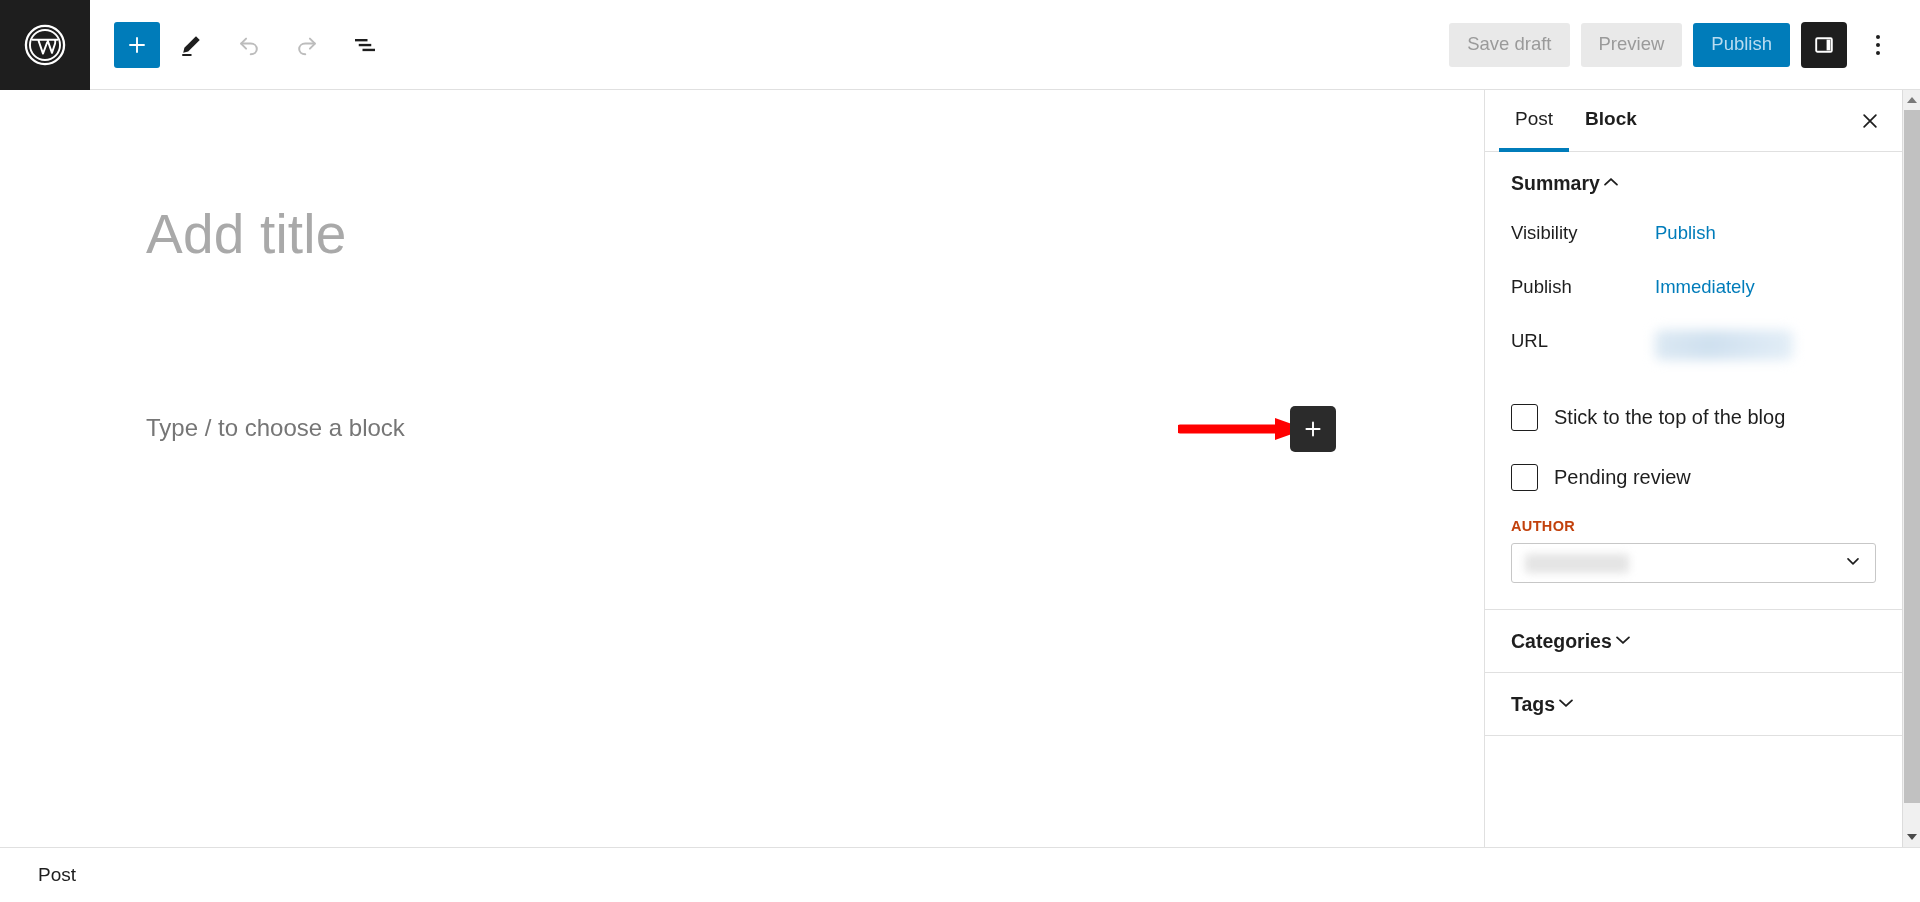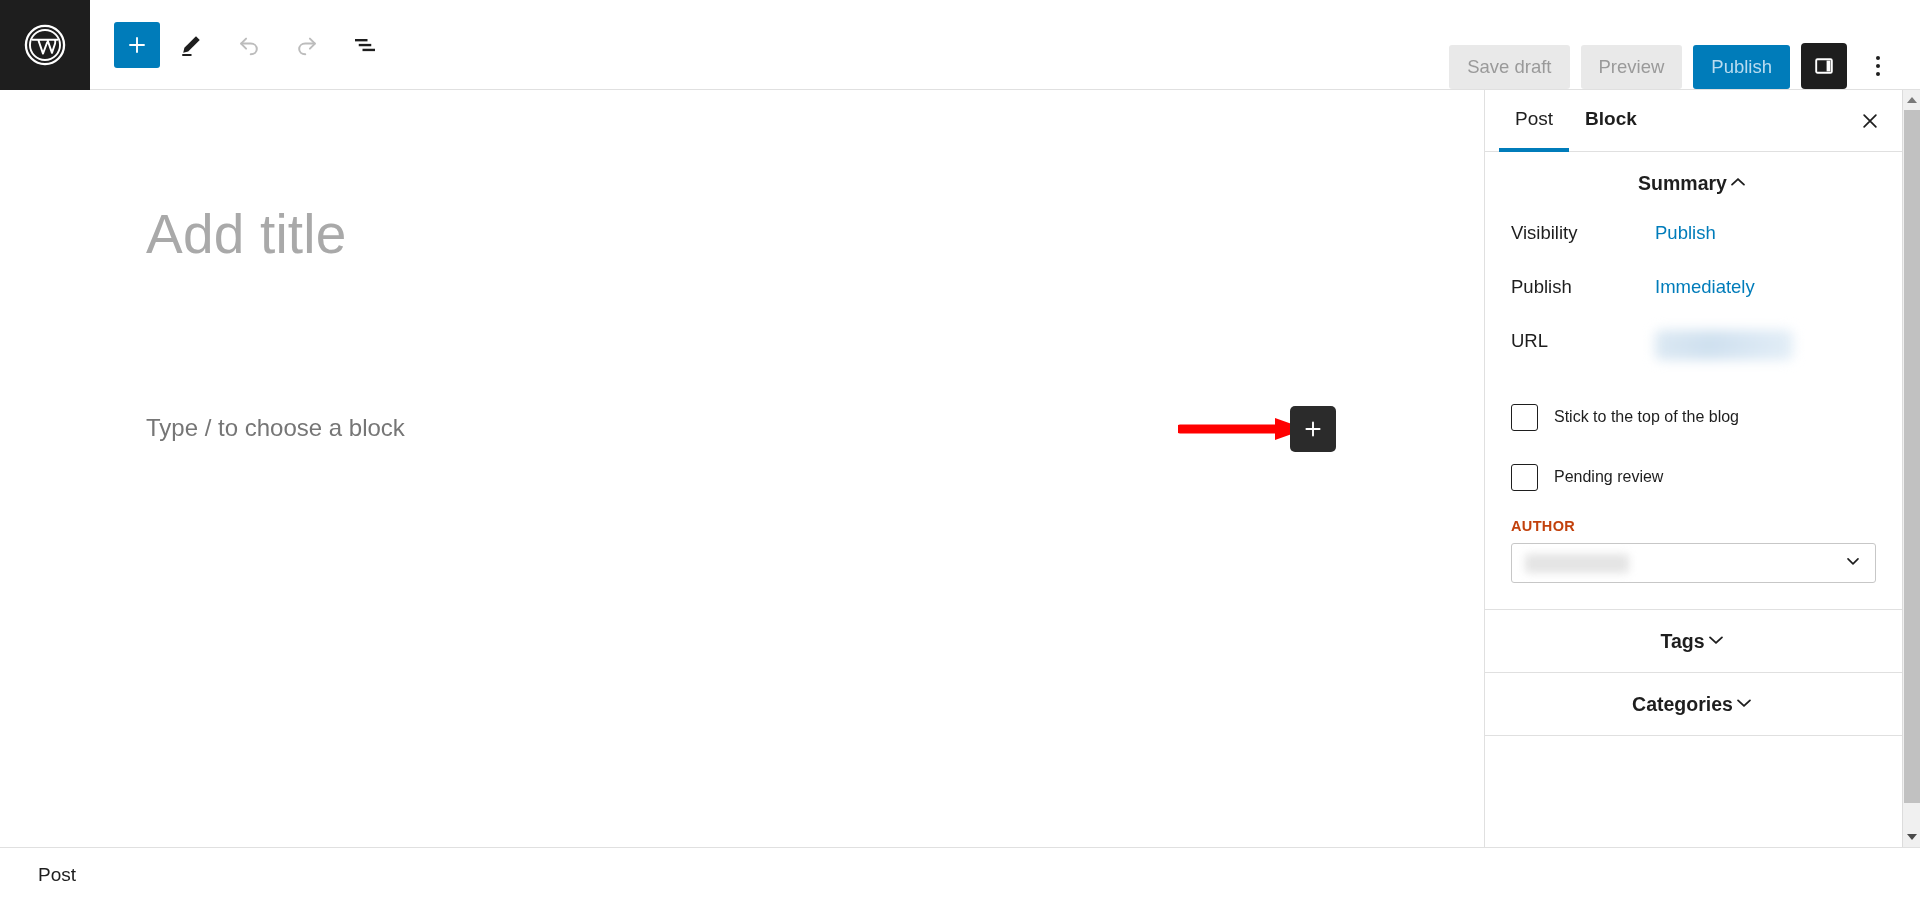--- a/index.html
+++ b/index.html
@@ -40,21 +40,21 @@
   .tool-btn.primary-add {
     background: #007cba; border-radius: 3px;
     width: 46px; height: 46px;
   }
   .tool-btn.primary-add svg { stroke: #ffffff; }
   .tool-btn svg { display: block; }
 
   .header-spacer { flex: 1 1 auto; }
 
   .header-right {
-    display: flex; align-items: flex-end;
+    display: flex; align-items: center;
     gap: 11px; padding-right: 22px;
   }
   .btn-pill {
     height: 44px; padding: 0 18px;
     display: inline-flex; align-items: center; justify-content: center;
     border: none; border-radius: 3px;
     font-size: 18.5px; line-height: 1;
     cursor: pointer; white-space: nowrap;
     font-family: "Liberation Sans", sans-serif;
   }
@@ -134,21 +134,21 @@
   .sb-close {
     width: 48px; display: flex; align-items: center; justify-content: center;
     background: transparent; border: none; cursor: pointer;
   }
 
   .sidebar-scroll { flex: 1 1 auto; overflow: hidden; }
 
   .panel { border-bottom: 1px solid #e0e0e0; }
   .panel-header {
     height: 62px; padding: 0 26px;
-    display: flex; align-items: center; justify-content: center;
+    display: flex; align-items: center; justify-content: flex-start;
     cursor: pointer; background: transparent; border: none; width: 100%;
     font-family: "Liberation Sans", sans-serif;
   }
   .panel-title { font-size: 19.5px; font-weight: 700; color: #1e1e1e; }
   .panel-body { padding: 8px 26px 26px 26px; }
 
   .summary-row {
     display: flex; align-items: flex-start;
     min-height: 54px;
   }
@@ -169,21 +169,21 @@
 
   .checkbox-row {
     display: flex; align-items: center;
     gap: 16px; min-height: 54px; margin-top: 6px;
   }
   .cb-box {
     width: 27px; height: 27px; flex: 0 0 27px;
     border: 1.5px solid #1e1e1e; border-radius: 3px;
     background: #ffffff; cursor: pointer;
   }
-  .cb-label { font-size: 16px; color: #1e1e1e; }
+  .cb-label { font-size: 20px; color: #1e1e1e; }
 
   .field-label {
     font-size: 14.5px; font-weight: 700; color: #c2410c;
     letter-spacing: 0.35px; text-transform: uppercase;
     margin-top: 14px; margin-bottom: 9px;
   }
   .select-control {
     height: 40px; width: 100%;
     border: 1px solid #c7c7c7; border-radius: 3px;
     background: #ffffff;
@@ -383,32 +383,32 @@
                 <svg width="20" height="20" viewBox="0 0 24 24" fill="none" aria-hidden="true">
                   <path d="M6 9.5l6 6 6-6" stroke="#1e1e1e" stroke-width="2" stroke-linecap="round" stroke-linejoin="round"></path>
                 </svg>
               </span>
             </div>
           </div>
         </div>
 
         <div class="panel">
           <button class="panel-header">
-            <span class="panel-title">Tags</span>
+            <span class="panel-title">Categories</span>
             <span>
               <svg width="22" height="22" viewBox="0 0 24 24" fill="none" aria-hidden="true">
                 <path d="M5.5 9.2L12 15.2l6.5-6" stroke="#1e1e1e" stroke-width="2" stroke-linecap="round" stroke-linejoin="round"></path>
               </svg>
             </span>
           </button>
         </div>
 
         <div class="panel">
           <button class="panel-header">
-            <span class="panel-title">Categories</span>
+            <span class="panel-title">Tags</span>
             <span>
               <svg width="22" height="22" viewBox="0 0 24 24" fill="none" aria-hidden="true">
                 <path d="M5.5 9.2L12 15.2l6.5-6" stroke="#1e1e1e" stroke-width="2" stroke-linecap="round" stroke-linejoin="round"></path>
               </svg>
             </span>
           </button>
         </div>
 
       </div>
     </div>

